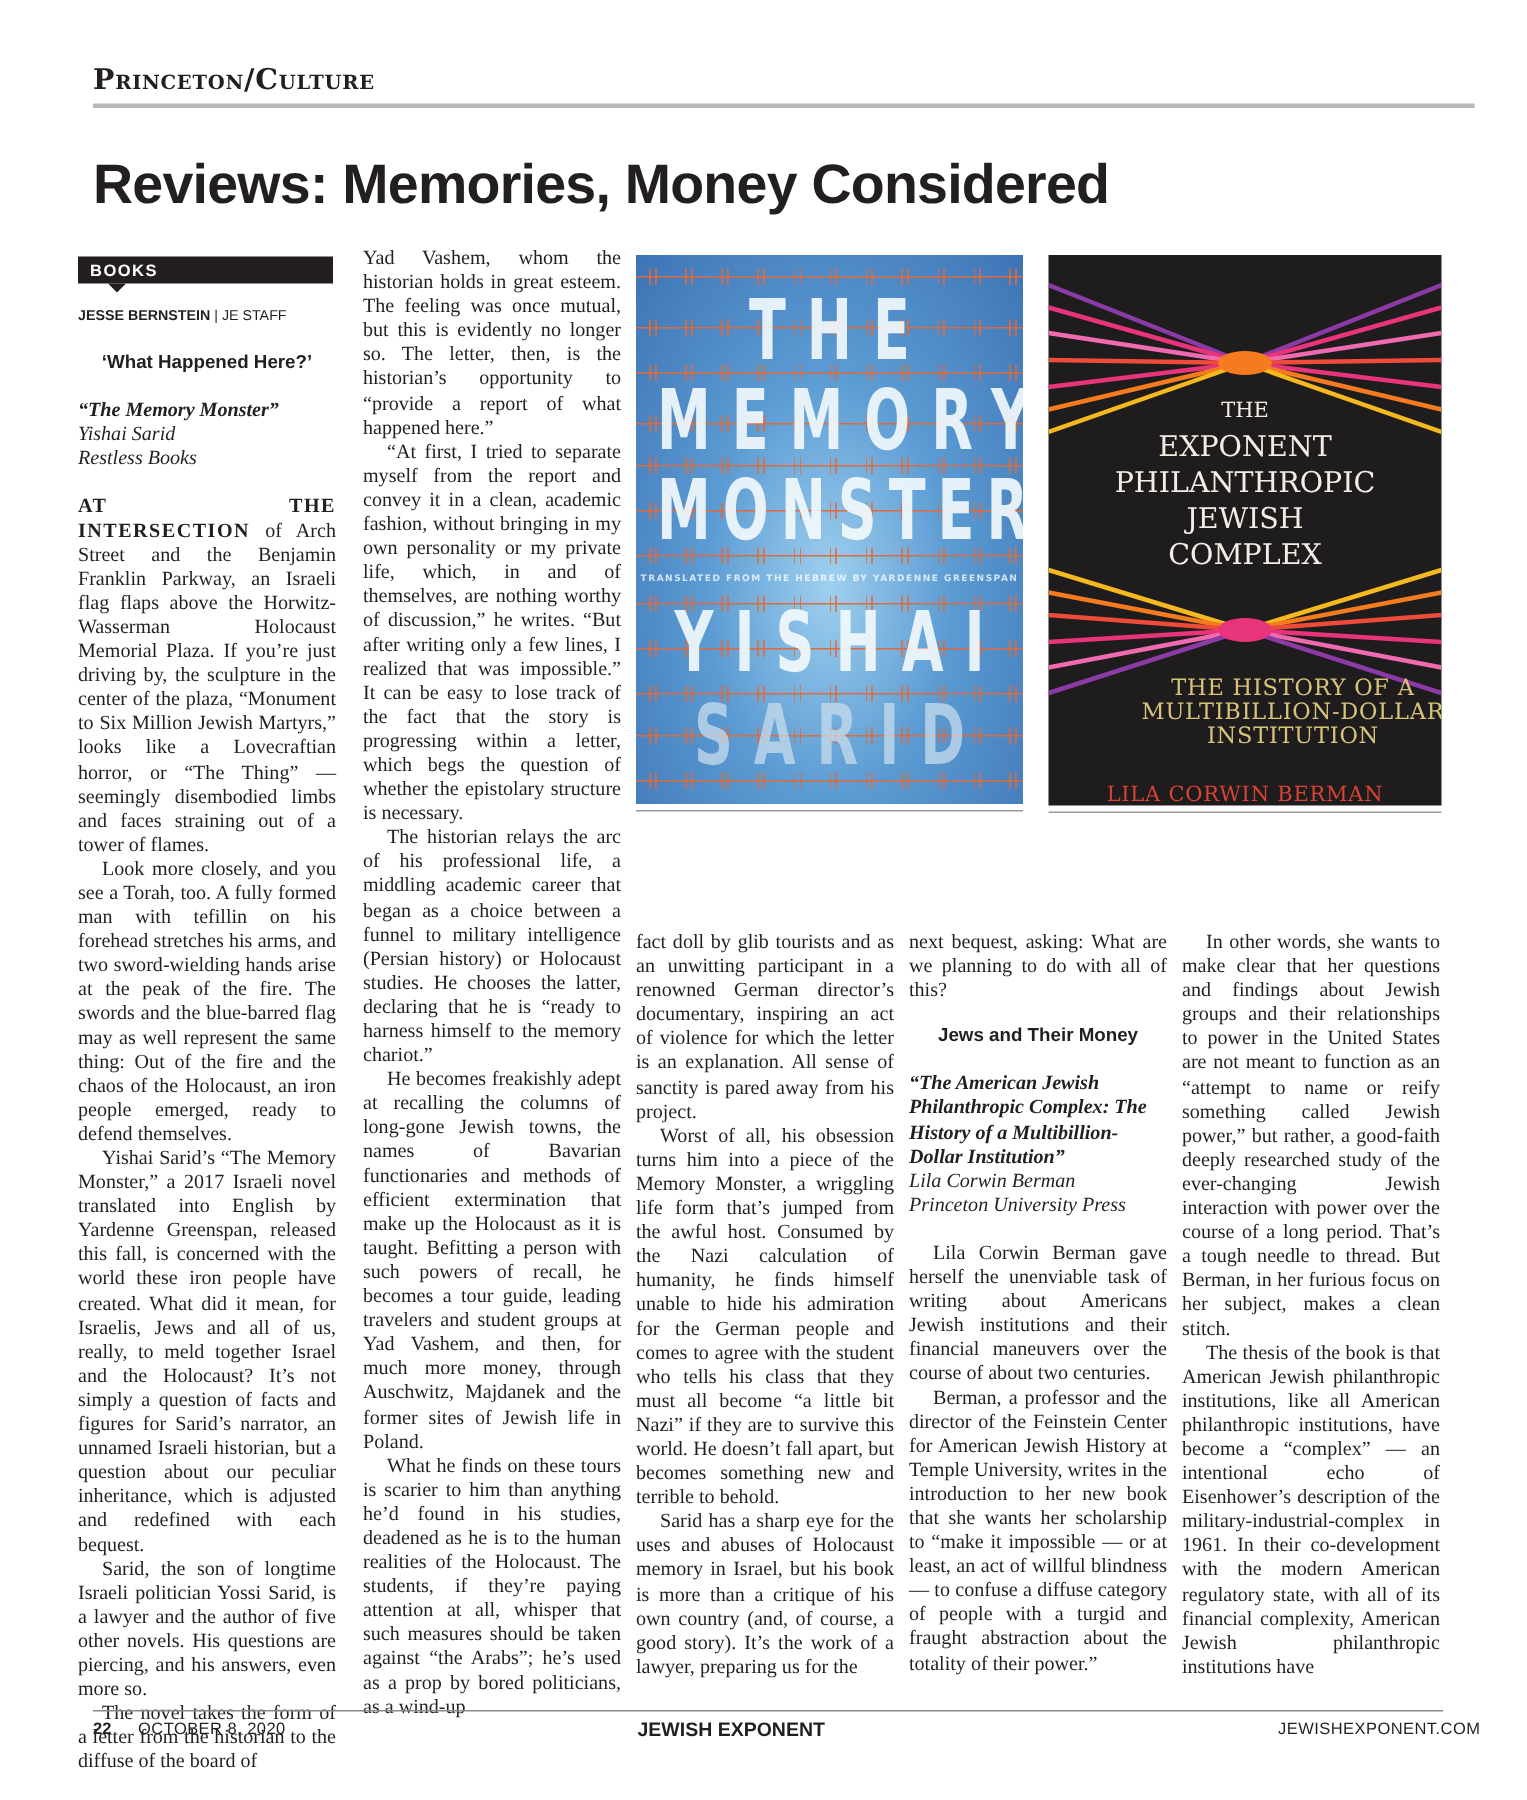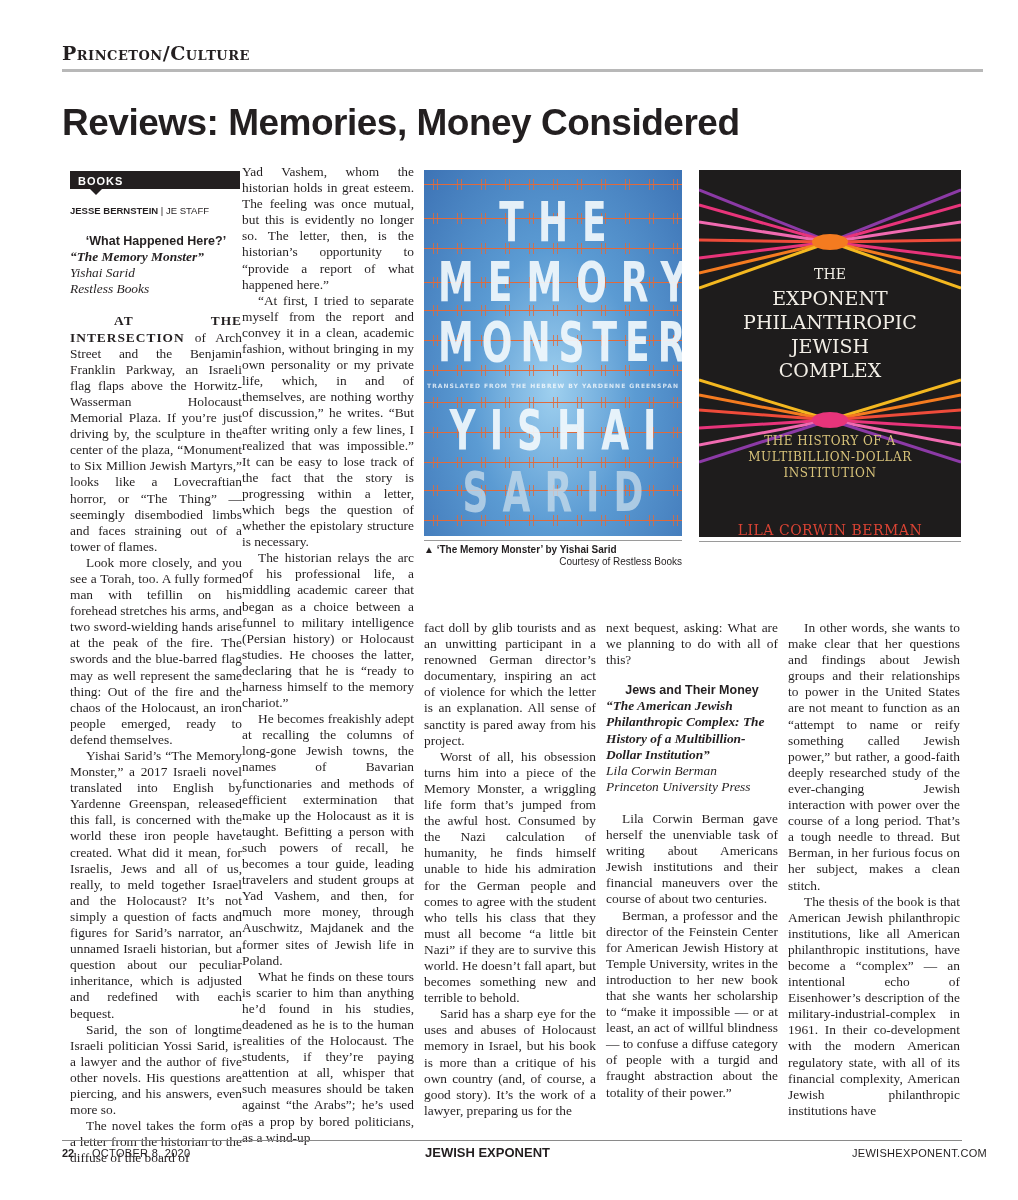--- a/index.html
+++ b/index.html
@@ -10,40 +10,40 @@
     font-variant: small-caps; color: #231f20;
   }
   .section-rule { position: absolute; left: 62px; top: 69px; width: 921px; height: 3px; background: #b8b8b8; }
   .headline {
     position: absolute; left: 62px; top: 102px;
     font-family: "Liberation Sans", sans-serif; font-weight: bold; font-size: 37px; letter-spacing: -0.5px; color: #231f20;
   }
   .col { position: absolute; font-family: "Liberation Serif", serif; font-size: 13.4px; line-height: 16.1px; text-align: justify; color: #231f20; }
   .col p { margin: 0; text-indent: 16px; }
   .col p.noindent { text-indent: 0; }
-  .col1 { left: 70px; top: 171px; width: 172px; }
+  .col1 { left: 52px; top: 171px; width: 172px; }
   .col2 { left: 242px; top: 164px; width: 172px; }
   .col3 { left: 424px; top: 620px; width: 172px; }
   .col4 { left: 606px; top: 620px; width: 172px; }
   .col5 { left: 788px; top: 620px; width: 172px; }
 
   .kicker {
     position: relative; background: #231f20; color: #fff; font-family: "Liberation Sans", sans-serif;
     font-weight: bold; font-size: 11px; letter-spacing: 1px; padding: 2px 8px; height: 14px; width: 154px;
   }
   .kicker::after {
     content: ""; position: absolute; left: 20px; bottom: -6px; border-left: 6px solid transparent;
     border-right: 6px solid transparent; border-top: 6px solid #231f20;
   }
   .byline { font-family: "Liberation Sans", sans-serif; font-size: 9.5px; margin-top: 14px; text-align: left; }
   .byline b { font-weight: bold; }
   .subhead { font-family: "Liberation Sans", sans-serif; font-weight: bold; font-size: 12.5px; margin-top: 14px; text-align: center; }
-  .bookinfo { font-style: italic; text-align: left; font-size: 13.4px; }
+  .bookinfo { font-style: italic; margin-top: 16px; text-align: left; font-size: 13.4px; }
   .bookinfo .title { font-weight: bold; }
-  .leadin { font-weight: bold; letter-spacing: 1px; margin-left: 44px; }
+  .leadin { font-weight: bold; letter-spacing: 1px; }
   .spacer { height: 16px; }
 
   .figure { position: absolute; }
   .fig1 { left: 424px; top: 170px; width: 258px; }
   .fig2 { left: 699px; top: 170px; width: 262px; }
   .cover1 {
     width: 258px; height: 366px; position: relative; overflow: hidden;
     background: radial-gradient(ellipse at 50% 60%, #9fd0ef 0%, #5b9bd3 45%, #3d73b5 100%);
   }
   .wire { position: absolute; left: 0; width: 100%; height: 1px; background: #e06a3b; }
@@ -59,21 +59,21 @@
   }
   .cover-small {
     position: absolute; left: 0; width: 100%; text-align: center; font-family: "DejaVu Sans", sans-serif;
     font-size: 6px; font-weight: bold; letter-spacing: 1px; color: rgba(255,255,255,0.75);
   }
   .cover2 { width: 262px; height: 367px; position: relative; overflow: hidden; background: #1e1c1c; }
   .cover2 svg { position: absolute; left: 0; top: 0; }
   .c2-text { position: absolute; left: 0; width: 100%; text-align: center; font-family: "DejaVu Serif", serif; color: #f2eee6; }
   .c2-title { top: 92px; font-size: 19px; line-height: 24px; }
   .c2-title .small { font-size: 14px; }
-  .c2-sub { top: 263px; font-size: 12px; line-height: 16px; color: #d8c37a; letter-spacing: 0.5px; }
+  .c2-sub { top: 280px; font-size: 15px; line-height: 16px; color: #d8c37a; letter-spacing: 0.5px; margin-left: 32px; }
   .c2-author { top: 352px; font-size: 14px; color: #d94334; letter-spacing: 0.5px; }
 
   .caption-rule { height: 1px; background: #9a9a9a; margin-top: 4px; }
   .caption { font-family: "Liberation Sans", sans-serif; font-size: 10px; line-height: 11.5px; margin-top: 3px; color: #231f20; }
   .caption .main { font-weight: bold; }
   .caption .credit-line { text-align: right; font-weight: normal; }
 
   .footer-rule { position: absolute; left: 62px; top: 1140px; width: 900px; height: 1px; background: #8a8a8a; }
   .footer { position: absolute; top: 1147px; font-family: "Liberation Sans", sans-serif; color: #231f20; }
   .f-page { left: 62px; font-weight: bold; font-size: 11px; }
@@ -130,24 +130,20 @@
     <div class="wire" style="top:320px"></div>
     <div class="wire" style="top:350px"></div>
     <div class="cover-word" style="top:20px;font-size:36px">THE</div>
     <div class="cover-word" style="top:80px;font-size:36px">MEMORY</div>
     <div class="cover-word" style="top:140px;font-size:36px;letter-spacing:8px">MONSTER</div>
     <div class="cover-small" style="top:212px">TRANSLATED FROM THE HEBREW BY YARDENNE GREENSPAN</div>
     <div class="cover-word" style="top:228px;font-size:36px">YISHAI</div>
     <div class="cover-word" style="top:290px;font-size:36px;color:rgba(200,220,235,0.75)">SARID</div>
   </div>
   <div class="caption-rule"></div>
-  <div class="caption">
-    <div class="main">▲ ‘The Memory Monster’ by Yishai Sarid</div>
-    <div class="credit-line">Courtesy of Restless Books</div>
-  </div>
 </div>
 
 <div class="figure fig2">
   <div class="cover2">
     <svg width="262" height="367">
       <g stroke-width="3" fill="none">
         <line x1="0" y1="20" x2="131" y2="72" stroke="#8c3aa6"></line>
           <line x1="0" y1="35" x2="131" y2="72" stroke="#e8347a"></line>
         <line x1="0" y1="52" x2="131" y2="72" stroke="#f06ab0"></line>
           <line x1="0" y1="70" x2="131" y2="72" stroke="#ee4b3a"></line>

